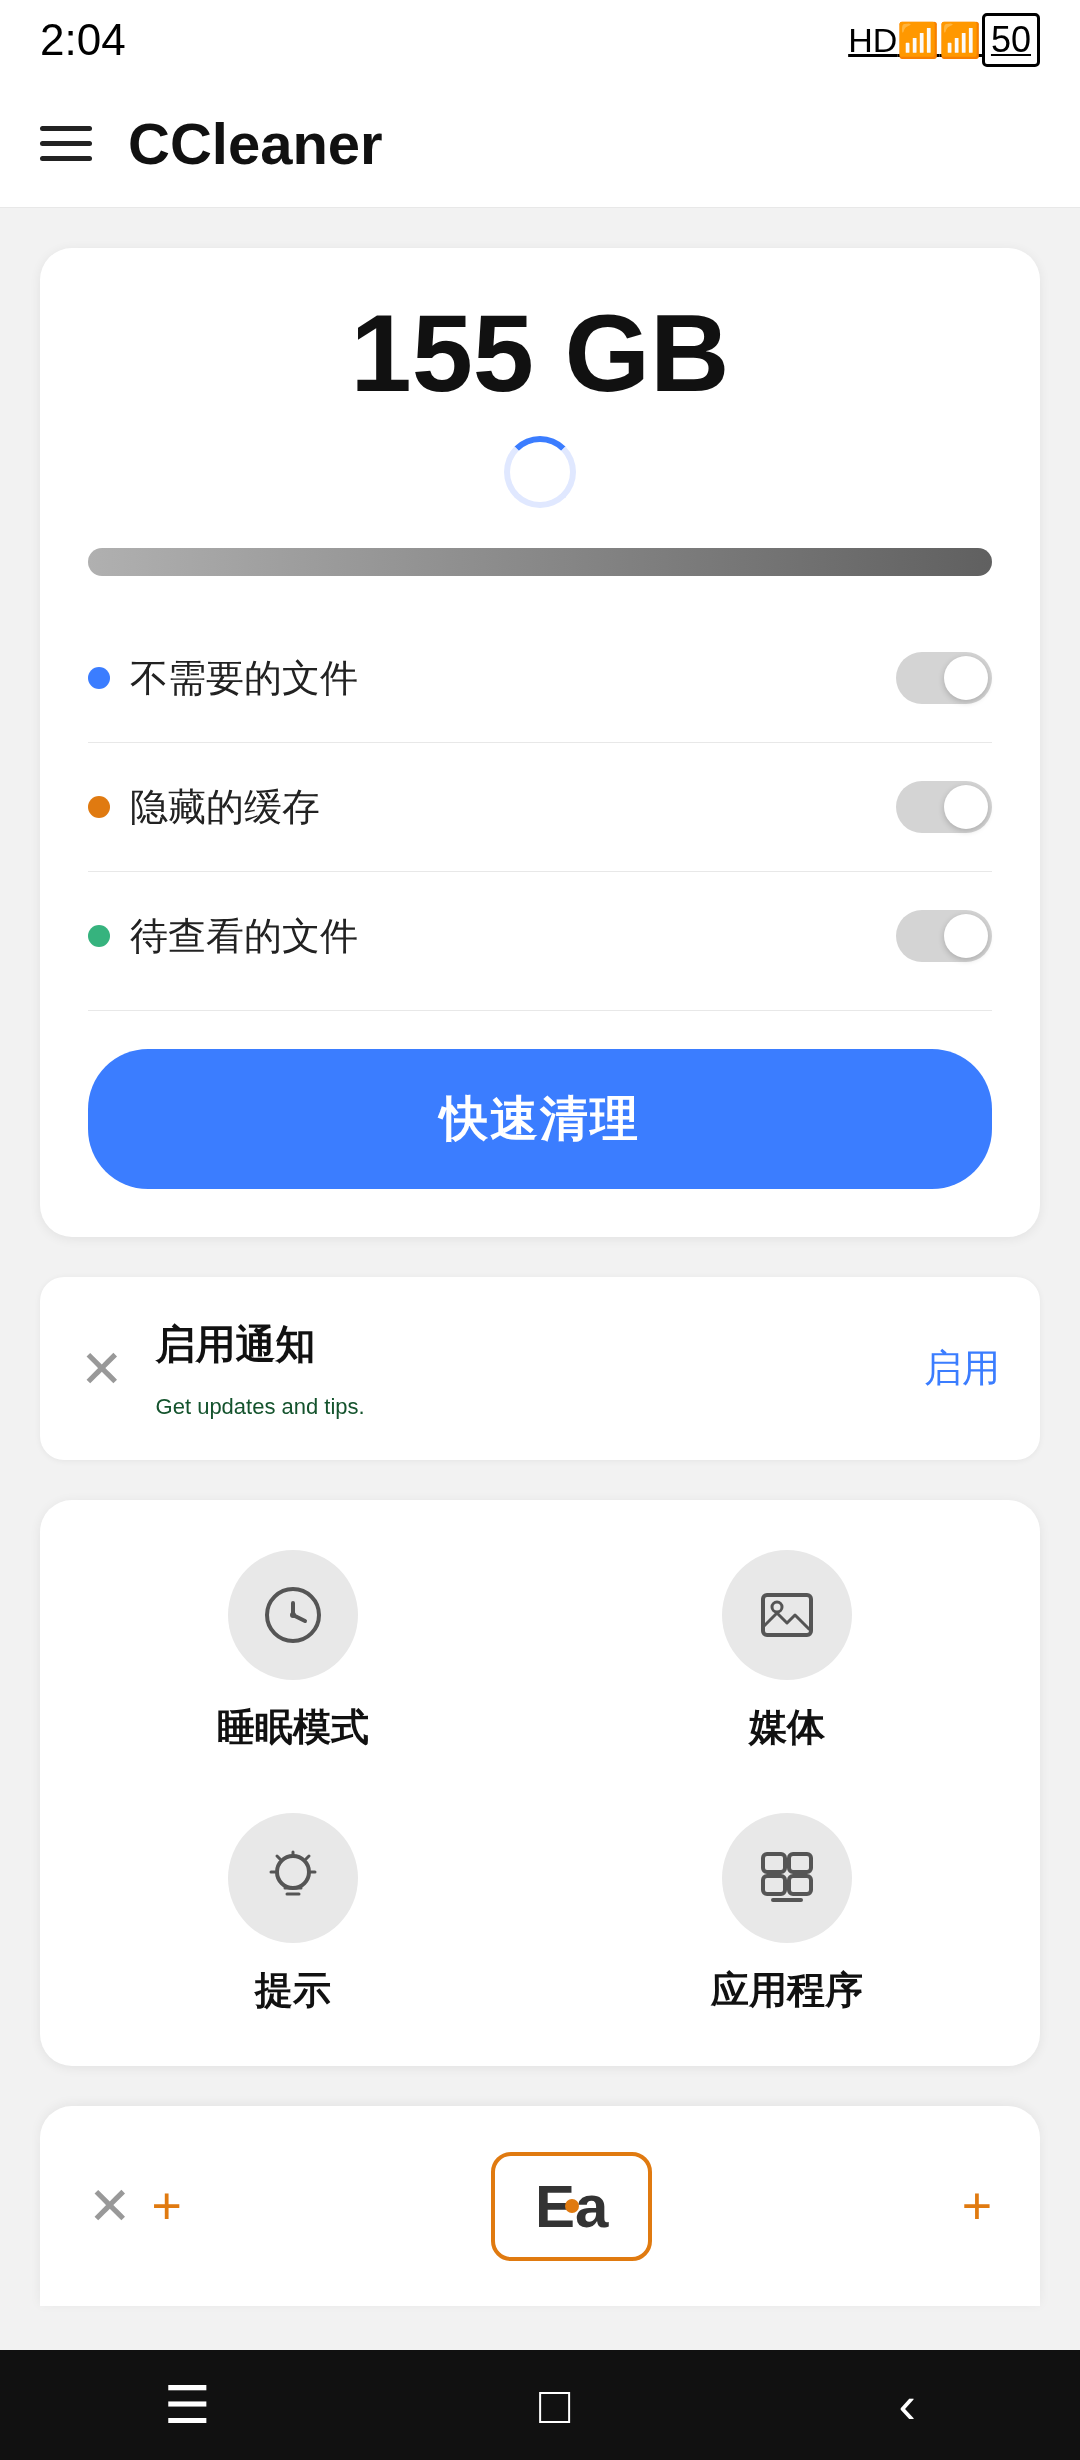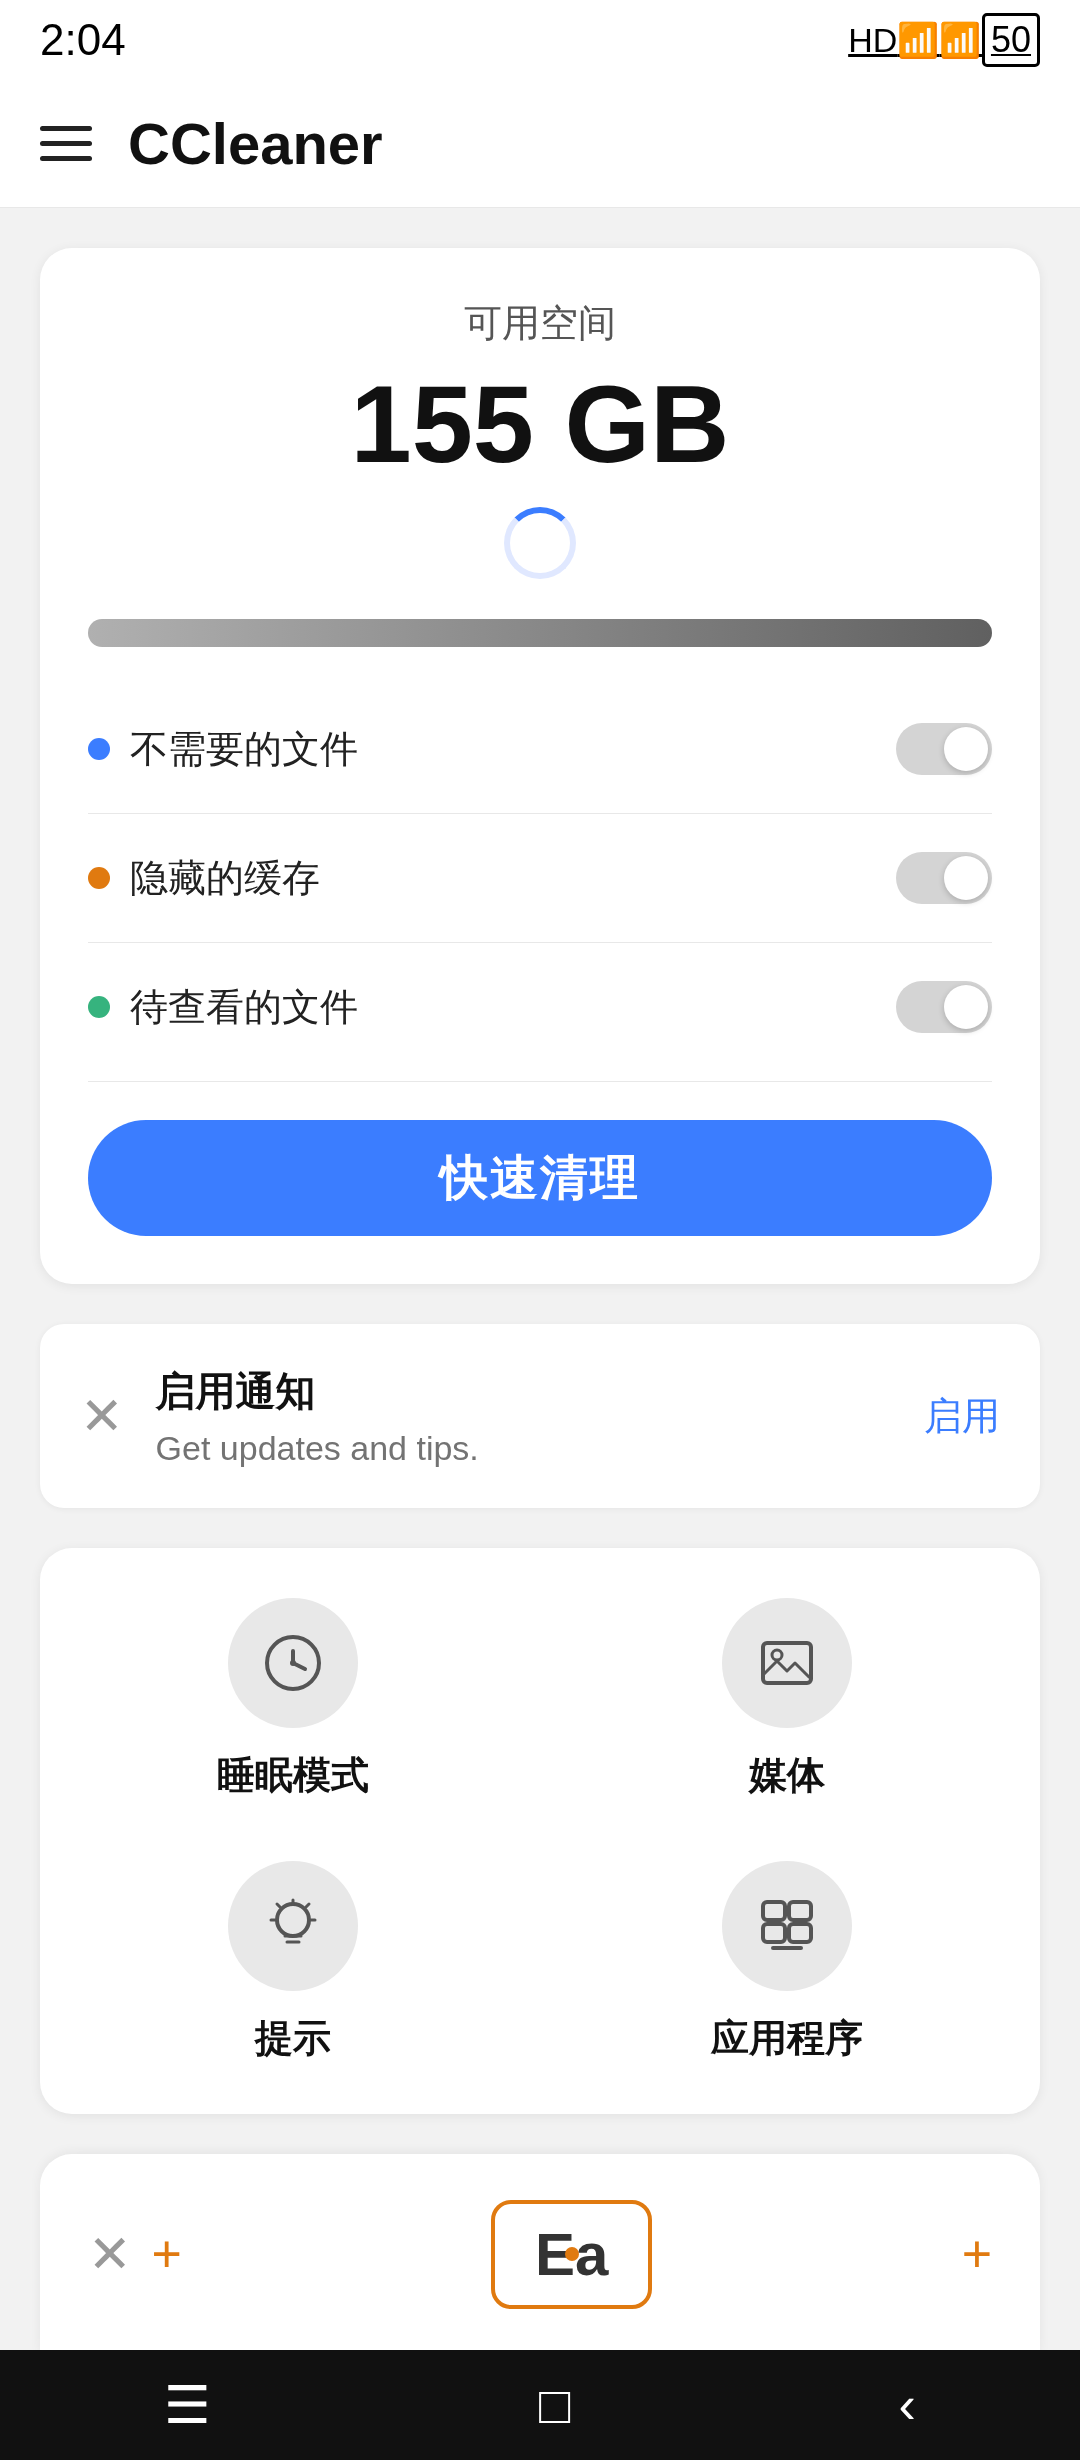--- a/index.html
+++ b/index.html
@@ -186,21 +186,21 @@
 
     
     .quick-clean-btn {
       background: #3b7dff;
       color: #fff;
       font-size: 48px;
       font-weight: 600;
       border: none;
       border-radius: 60px;
       width: 100%;
-      padding: 26px 0;
+      padding: 38px 0;
       margin-top: 28px;
       cursor: pointer;
       letter-spacing: 2px;
     }
 
     
     .notif-banner {
       background: #fff;
       border-radius: 24px;
       padding: 40px 40px;
@@ -218,23 +218,23 @@
     }
     .notif-text {
       flex: 1;
     }
     .notif-title {
       font-size: 40px;
       font-weight: 600;
       color: #111;
     }
     .notif-subtitle {
-      font-size: 34px;
-      color: #737373;
-      margin-top: 10px;
+      font-size: 22px;
+      color: #14532d;
+      margin-top: 22px;
     }
     .notif-enable {
       font-size: 38px;
       color: #3b7dff;
       cursor: pointer;
       font-weight: 500;
       flex-shrink: 0;
       margin-left: 28px;
     }
 
@@ -369,21 +369,20 @@
     <span></span>
     <span></span>
     <span></span>
   </div>
   <span class="app-title">CCleaner</span>
 </div>
 
 <div class="main-content">
 
   <div class="storage-card">
-    <div class="storage-label">可用空间</div>
     <div class="storage-value">155 GB</div>
 
     <div class="loading-spinner">
       <div class="spinner-ring"></div>
     </div>
 
     <div class="progress-bar-container"></div>
 
     <div class="toggle-rows">
 

